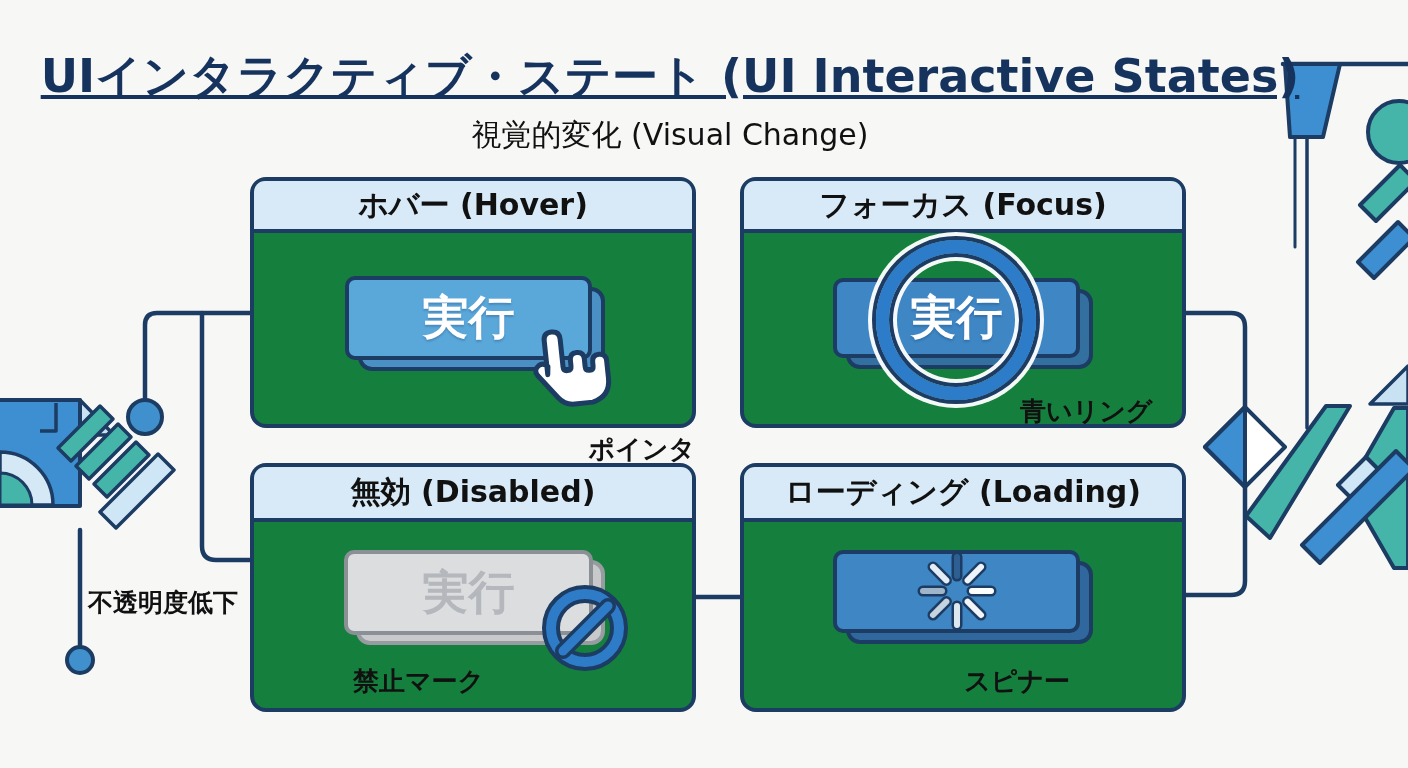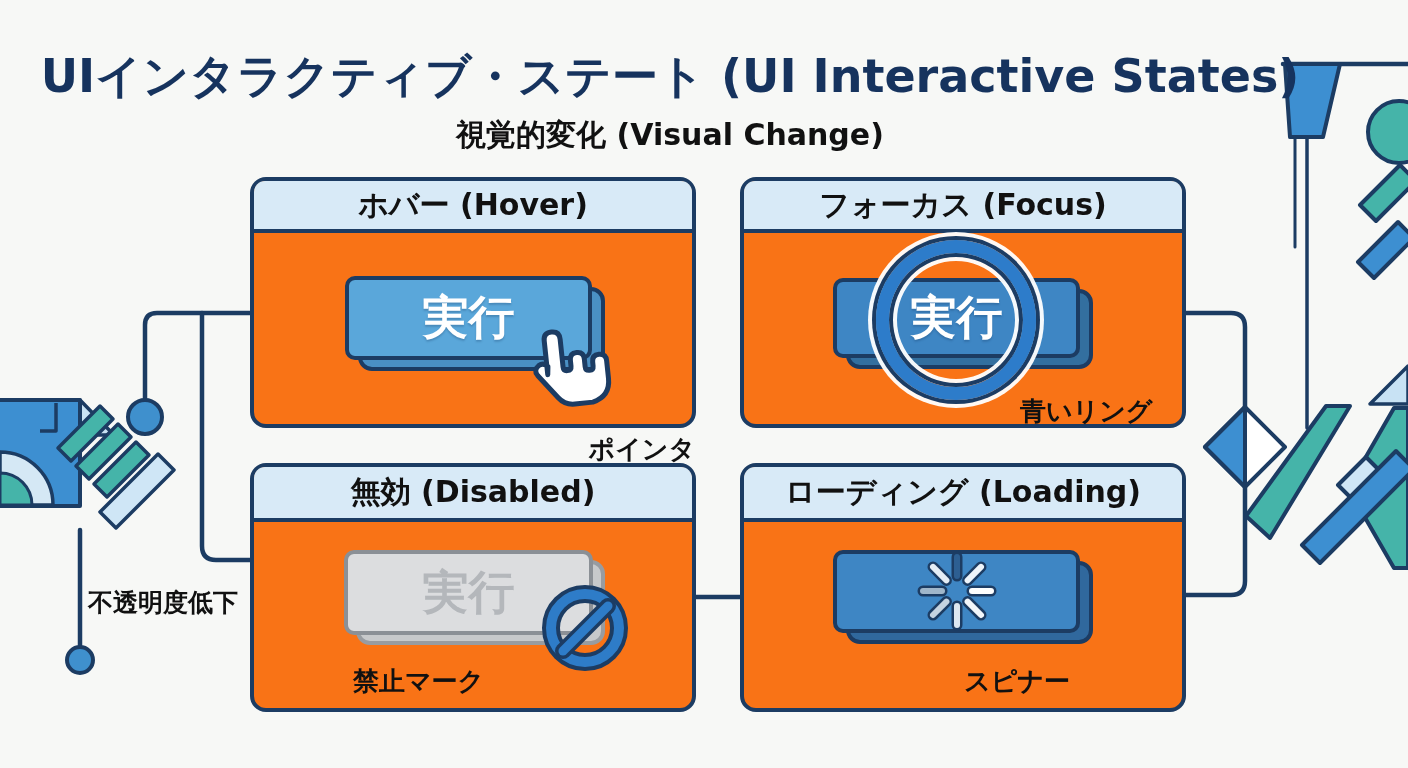--- a/index.html
+++ b/index.html
@@ -3,28 +3,28 @@
 <meta charset="utf-8">
 <style>
   html,body{margin:0;padding:0;background:#e8e8e8;}
   #canvas{
     position:relative;width:1408px;height:768px;overflow:hidden;
     background:#f7f8f6;
     font-family:"DejaVu Sans", sans-serif;
   }
   .title{
     position:absolute;left:0;top:46px;width:1340px;text-align:center;
-    font-size:46px;font-weight:bold;color:#16335e;letter-spacing:0px;
+    font-size:46px;font-weight:bold;color:#16335e;letter-spacing:0px;text-decoration:underline;
   }
   .subtitle{
     position:absolute;left:0;top:115px;width:1340px;text-align:center;
-    font-size:30px;font-weight:bold;color:#111;
+    font-size:30px;font-weight:normal;color:#111;
   }
   .panel{
-    position:absolute;width:446px;height:251px;background:#f97316;
+    position:absolute;width:446px;height:251px;background:#15803d;
     border:4px solid #1c3c63;border-radius:16px;box-sizing:border-box;
   }
   .panel-header{
     height:48px;background:#d8eaf7;border-bottom:4px solid #1c3c63;
     border-radius:11px 11px 0 0;display:flex;align-items:center;justify-content:center;
     font-size:30px;font-weight:bold;color:#111;
   }
   .btn-shadow{
     position:absolute;border-radius:14px;border:4px solid #1c3c63;box-sizing:border-box;
   }

